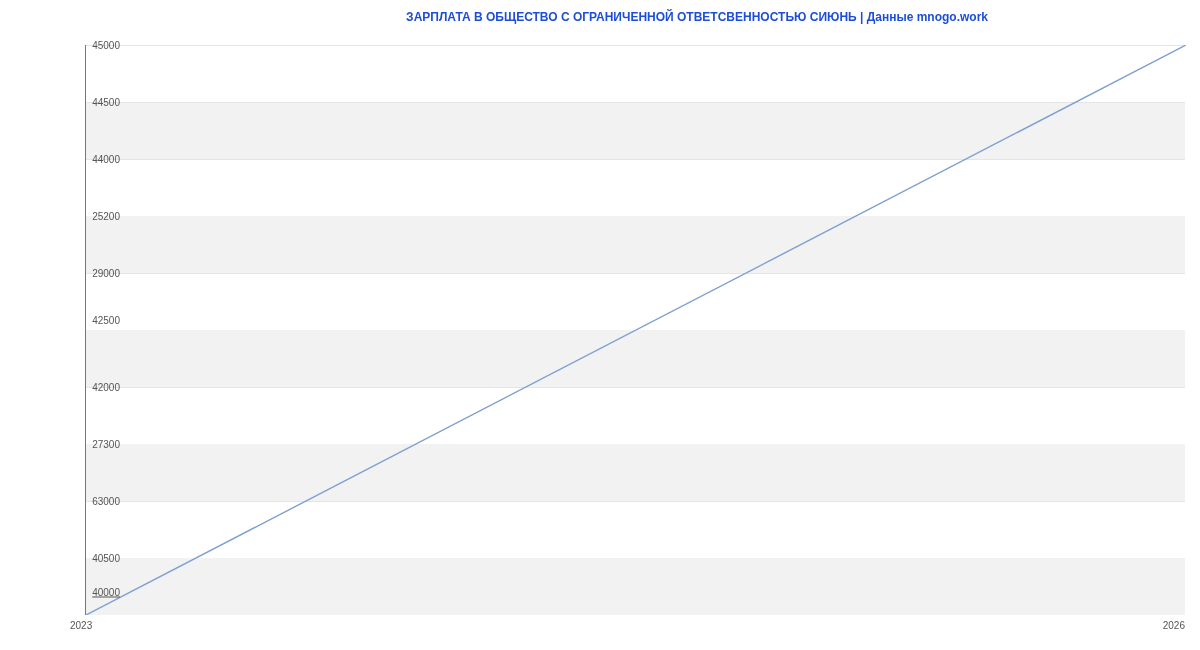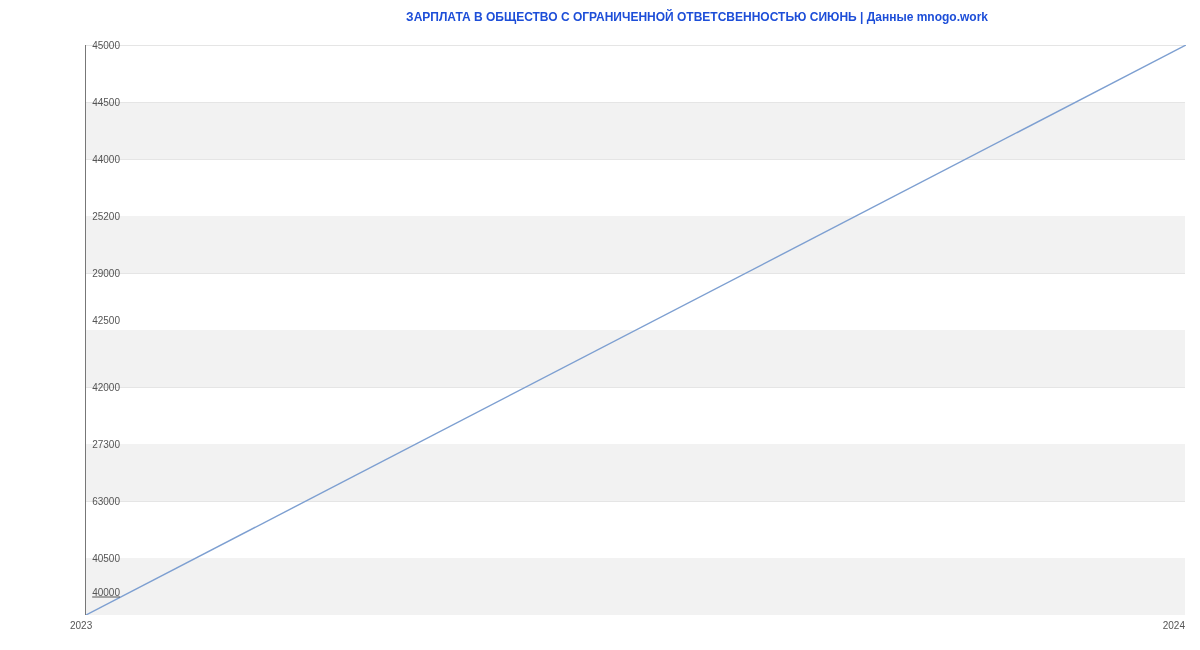--- a/index.html
+++ b/index.html
@@ -100,13 +100,13 @@
 <div class="ytick" style="top: 501px;">63000</div>
 <div class="ytick" style="top: 444px;">27300</div>
 <div class="ytick" style="top: 387px;">42000</div>
 <div class="ytick" style="top: 320px;">42500</div>
 <div class="ytick" style="top: 273px;">29000</div>
 <div class="ytick" style="top: 216px;">25200</div>
 <div class="ytick" style="top: 159px;">44000</div>
 <div class="ytick" style="top: 102px;">44500</div>
 <div class="ytick" style="top: 45px;">45000</div>
 <div class="xtick" style="transform: none; left: 70px;">2023</div>
-<div class="xtick" style="transform: translateX(-100%); left: 1185px;">2024</div>
+<div class="xtick" style="transform: translateX(-100%); left: 1185px;">2026</div>
 
 </body></html>

